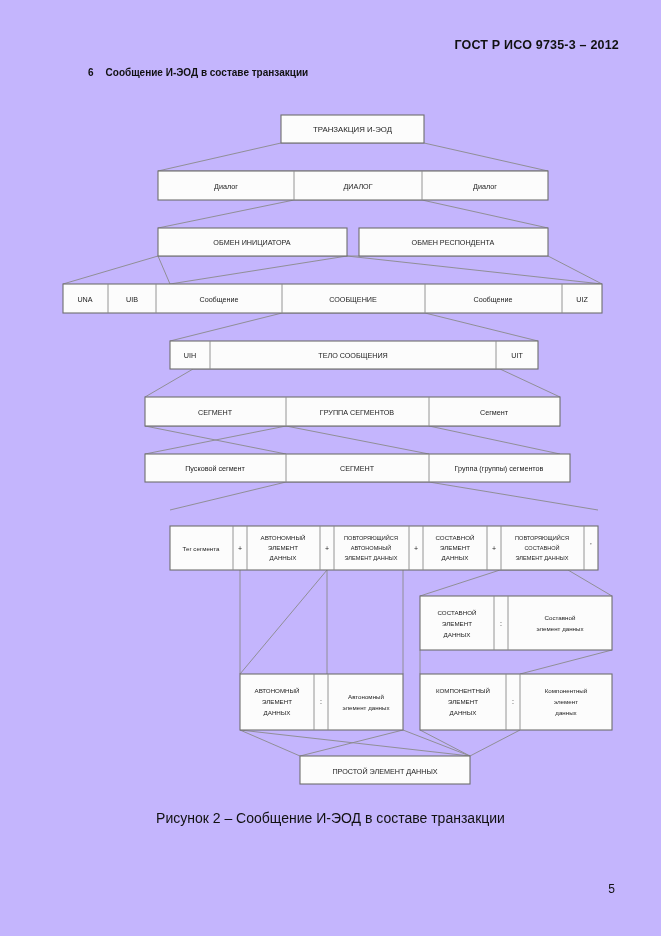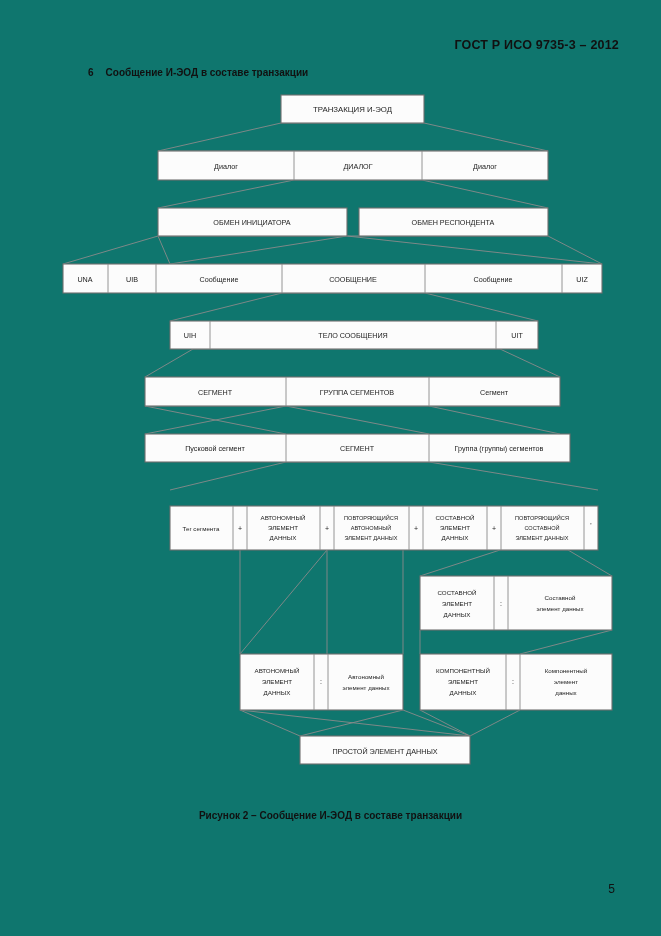--- a/index.html
+++ b/index.html
@@ -11,21 +11,21 @@
     width: 661px;
     height: 936px;
     position: relative;
     font-family: "Liberation Sans", sans-serif;
     color: #1a1a1a;
     overflow: hidden;
   }
   .page {
     position: absolute;
     inset: 0;
-    background: #0f766e;
+    background: #c4b5fd;
   }
   .hdr {
     position: absolute;
     top: 38px;
     right: 42px;
     font-size: 12.5px;
     font-weight: bold;
     letter-spacing: 0.2px;
     color: #111;
     white-space: nowrap;
@@ -35,34 +35,33 @@
     top: 67px;
     left: 88px;
     font-size: 10px;
     font-weight: bold;
     color: #111;
     white-space: nowrap;
   }
   .sect-num { margin-right: 12px; }
   .fig-wrap {
     position: absolute;
-    top: 84px;
+    top: 104px;
     left: 0;
     width: 661px;
     height: 700px;
   }
   .caption {
     position: absolute;
     top: 810px;
     left: 0;
     width: 661px;
     text-align: center;
-    font-size: 10px;
+    font-size: 14px;
     color: #111;
-    font-weight: bold;
   }
   .pageno {
     position: absolute;
     top: 882px;
     right: 46px;
     font-size: 12px;
     color: #111;
   }
   svg { display: block; }
   svg text {

